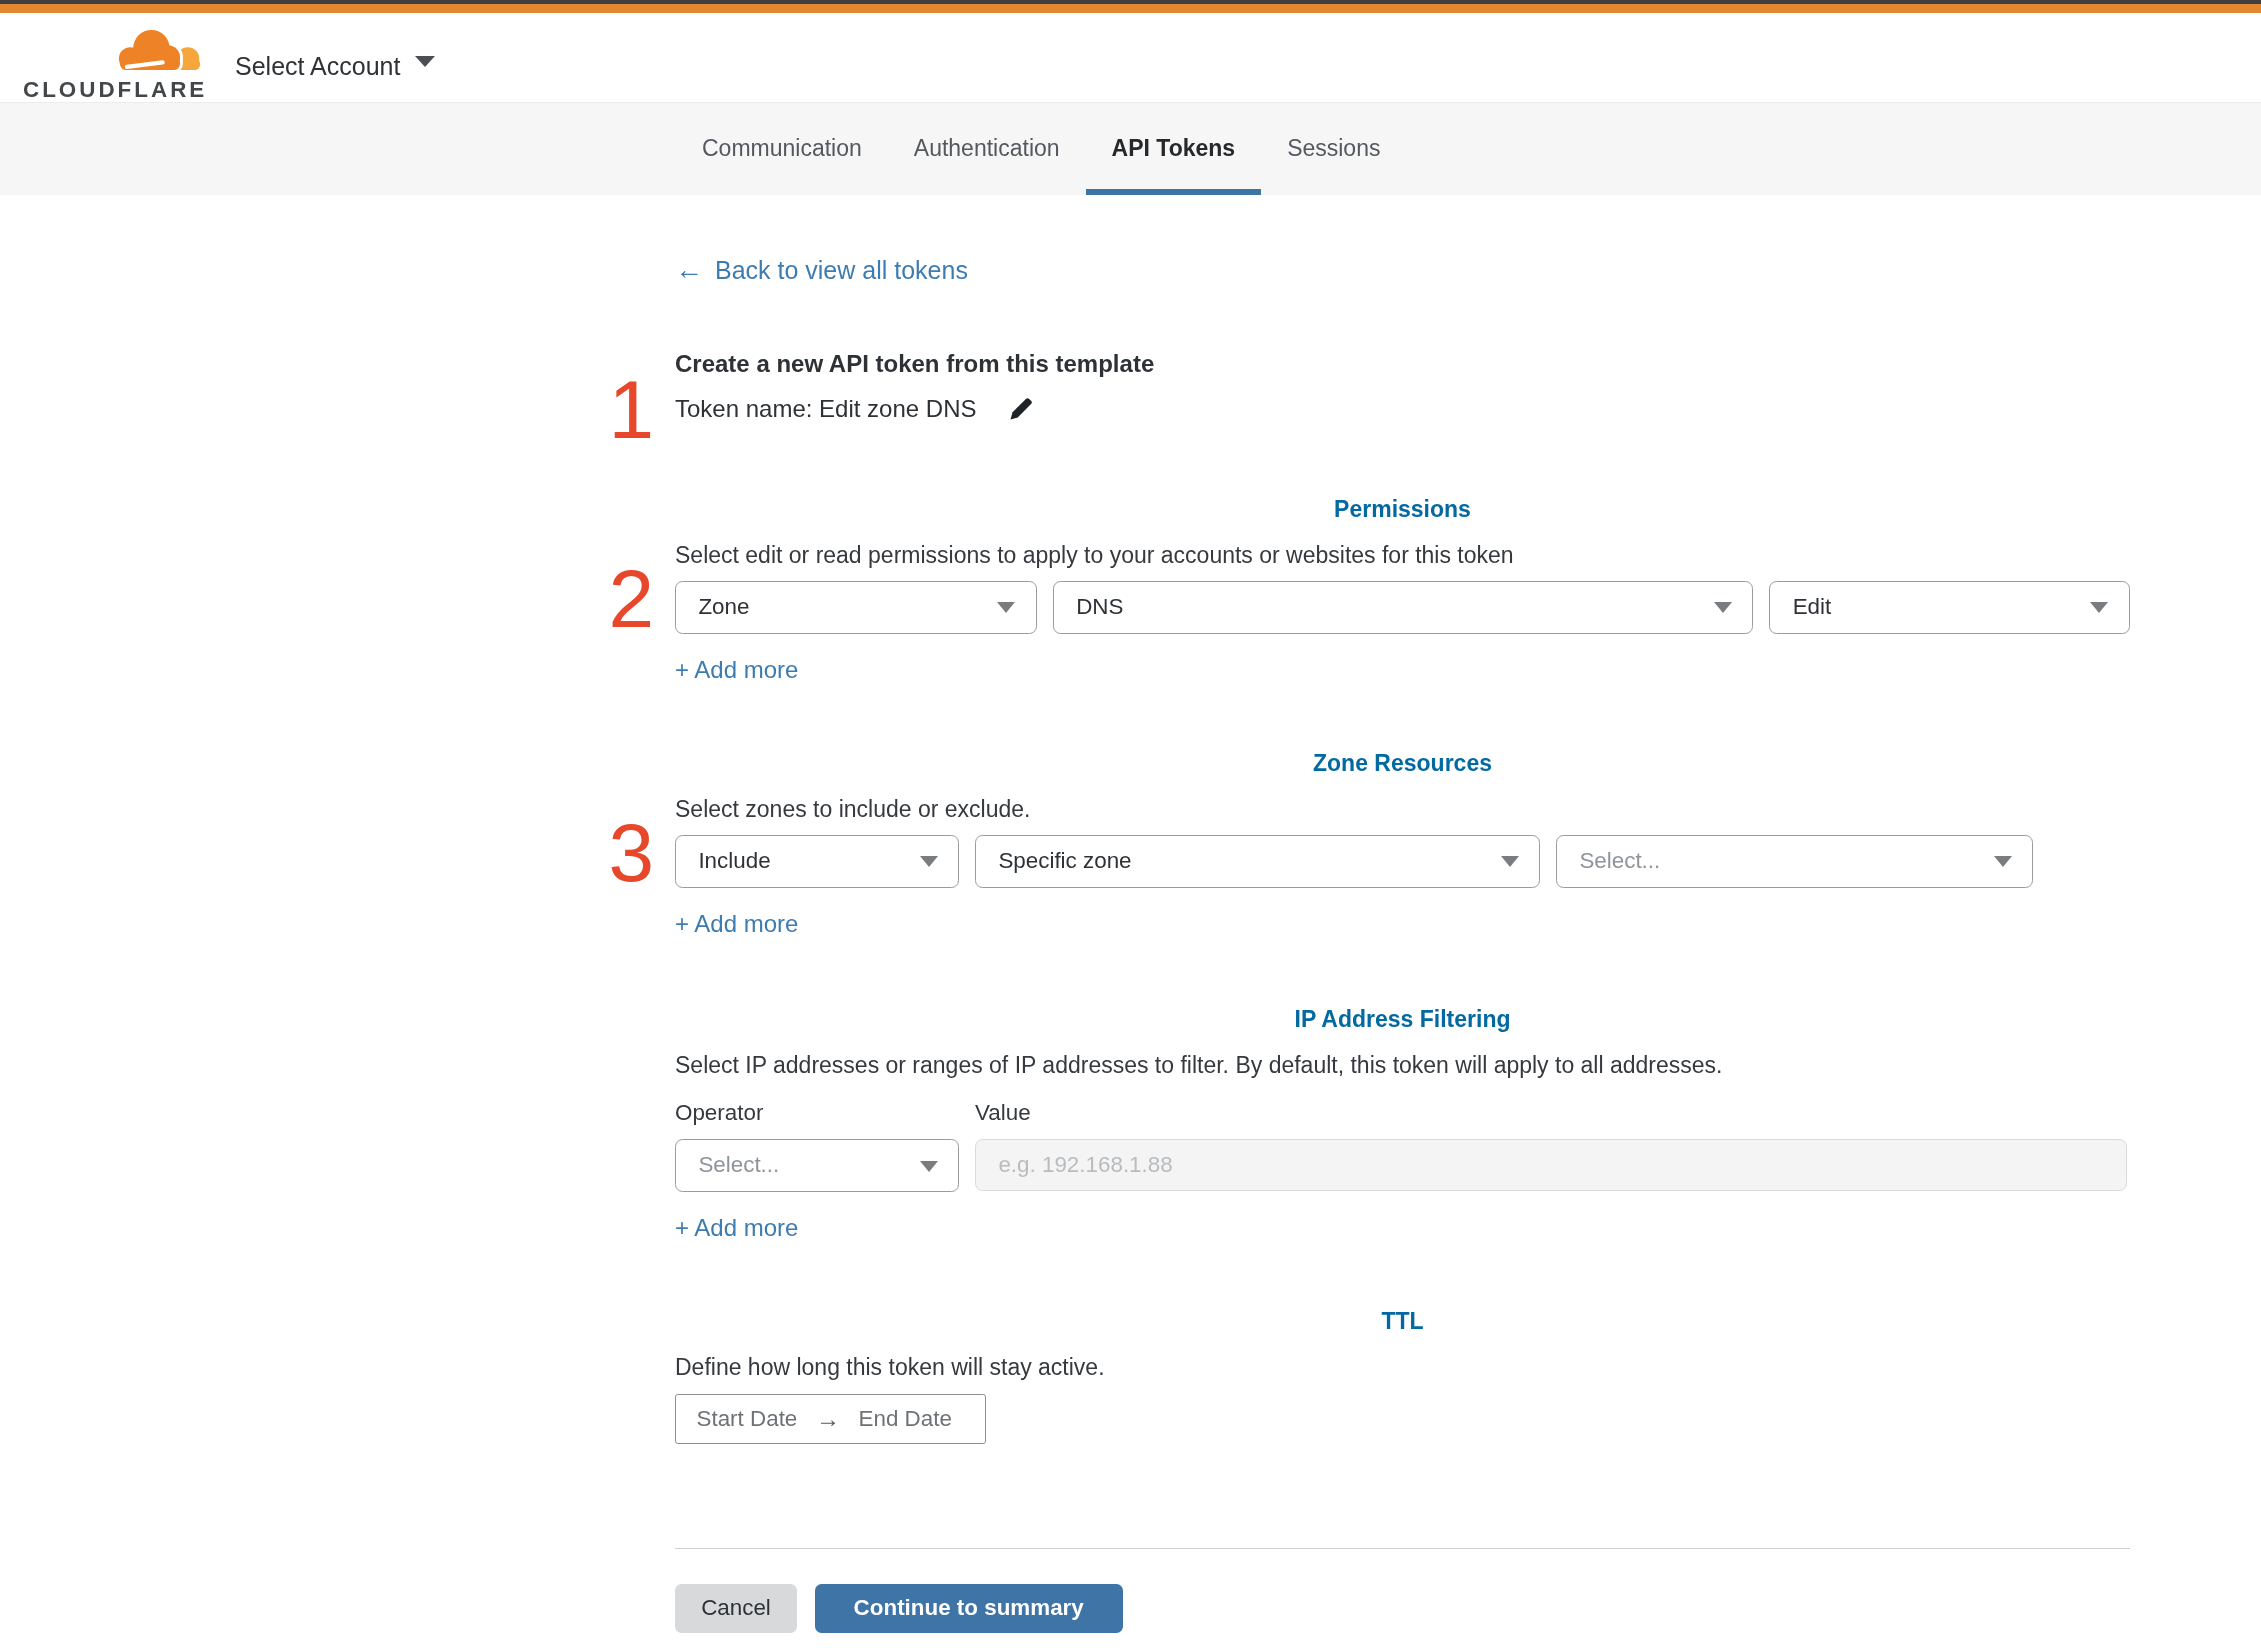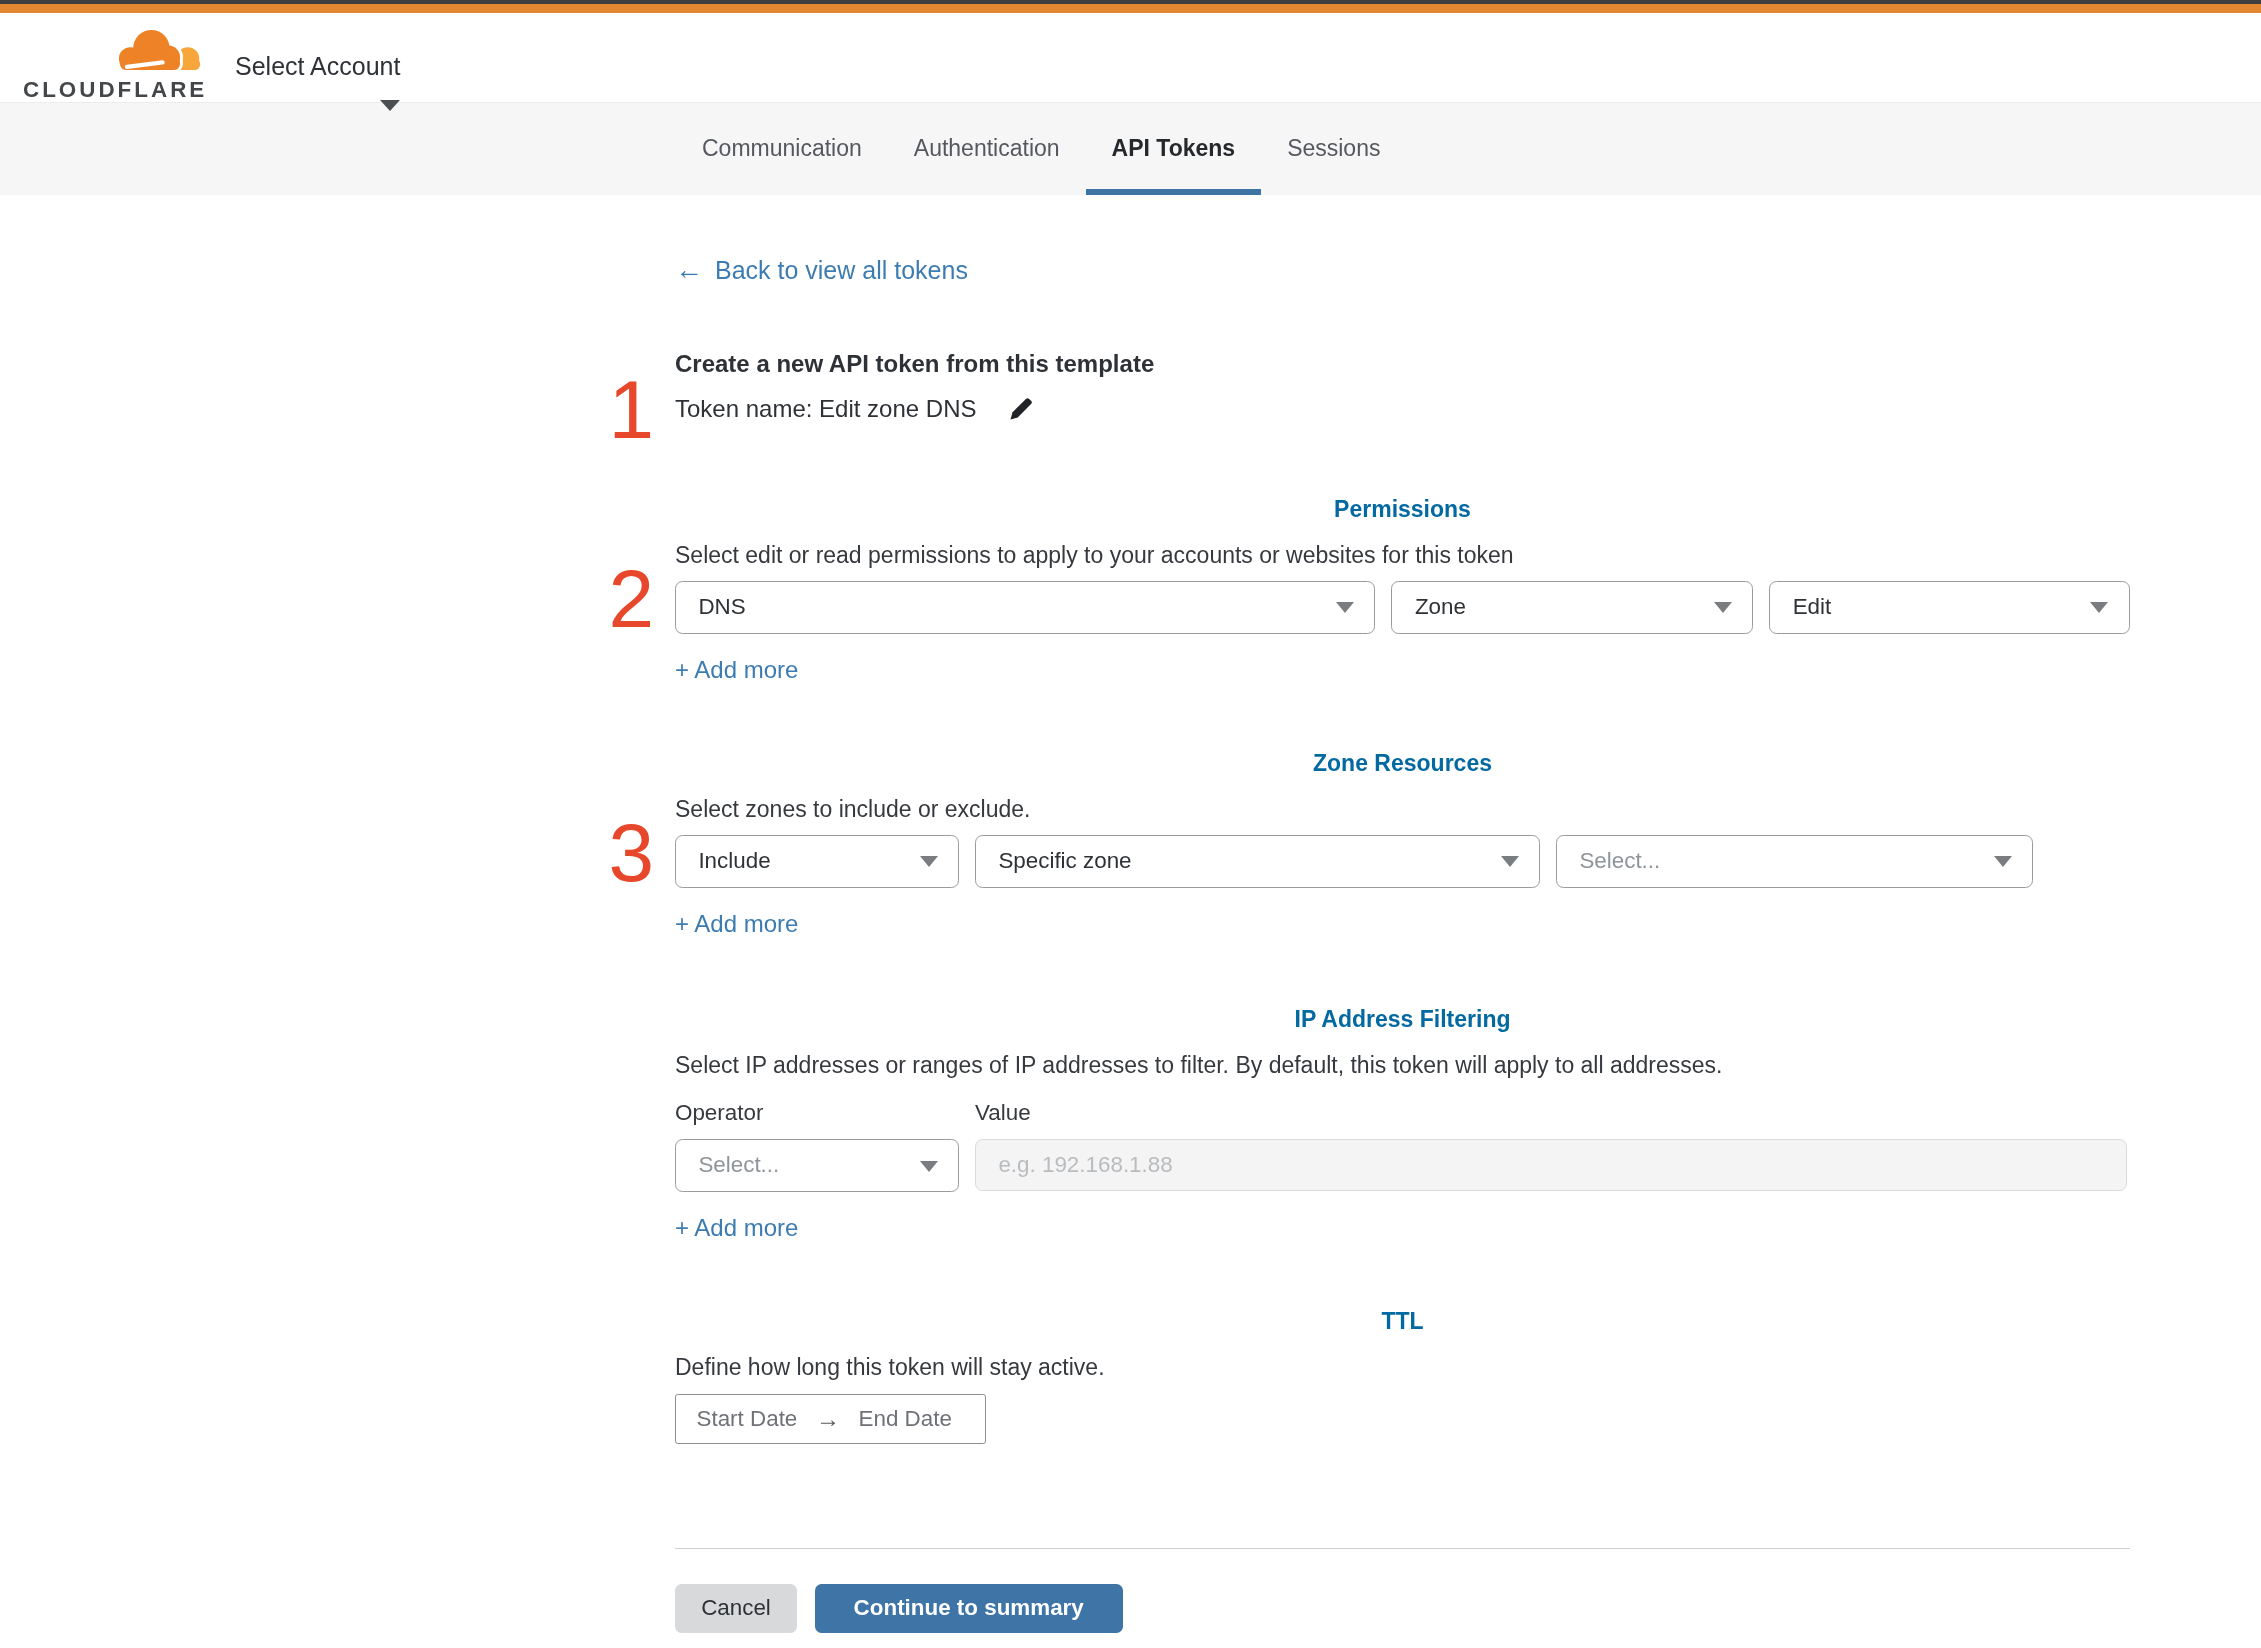--- a/index.html
+++ b/index.html
@@ -24,22 +24,22 @@
     background: #fff;
   }
   .logo { position: absolute; left: 23px; top: 13px; cursor: pointer; }
   .logo svg { display: block; margin-left: 93px; }
   .logo-text {
     font-size: 22.4px; font-weight: 700; letter-spacing: 3px;
     color: #43474a; margin-top: 2.8px; white-space: nowrap; text-align: center;
   }
   .account {
     position: absolute; left: 235px; top: 39px;
-    display: flex; align-items: flex-end; gap: 15px;
-    font-size: 25px; color: #2e3236; cursor: pointer; flex-direction: column;
+    display: flex; align-items: flex-start; gap: 15px;
+    font-size: 25px; color: #2e3236; cursor: pointer;
   }
   .caret-down {
     width: 0; height: 0;
     border-left: 10.3px solid transparent;
     border-right: 10.3px solid transparent;
     border-top: 11.2px solid #4c4f52;
     margin-top: 3.7px;
   }
 
   
@@ -209,26 +209,26 @@
         <path fill="#1f2326" d="M3 21l1.8-6.2L16.2 3.4a2 2 0 0 1 2.8 0l1.6 1.6a2 2 0 0 1 0 2.8L9.2 19.2 3 21z"></path>
       </svg>
     </div>
   </section>
 
   <section class="sec-permissions">
     <div class="step-num">2</div>
     <h2>Permissions</h2>
     <p class="desc">Select edit or read permissions to apply to your accounts or websites for this token</p>
     <div class="row">
+      <div class="select w388">
+        <span>Zone</span>
+        <span class="chev"></span>
+      </div>
       <div class="select w752">
         <span>DNS</span>
-        <span class="chev"></span>
-      </div>
-      <div class="select w388">
-        <span>Zone</span>
         <span class="chev"></span>
       </div>
       <div class="select w387">
         <span>Edit</span>
         <span class="chev"></span>
       </div>
     </div>
     <a class="add-more">+ Add more</a>
   </section>
 

